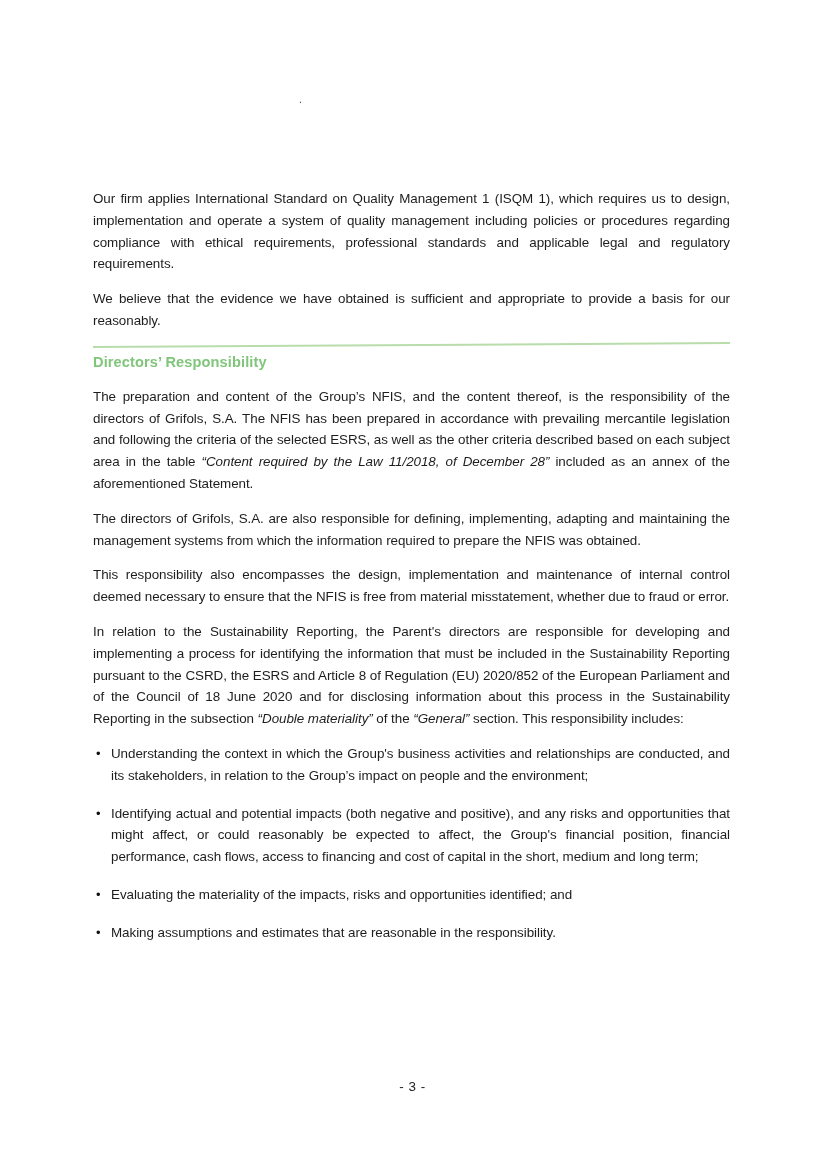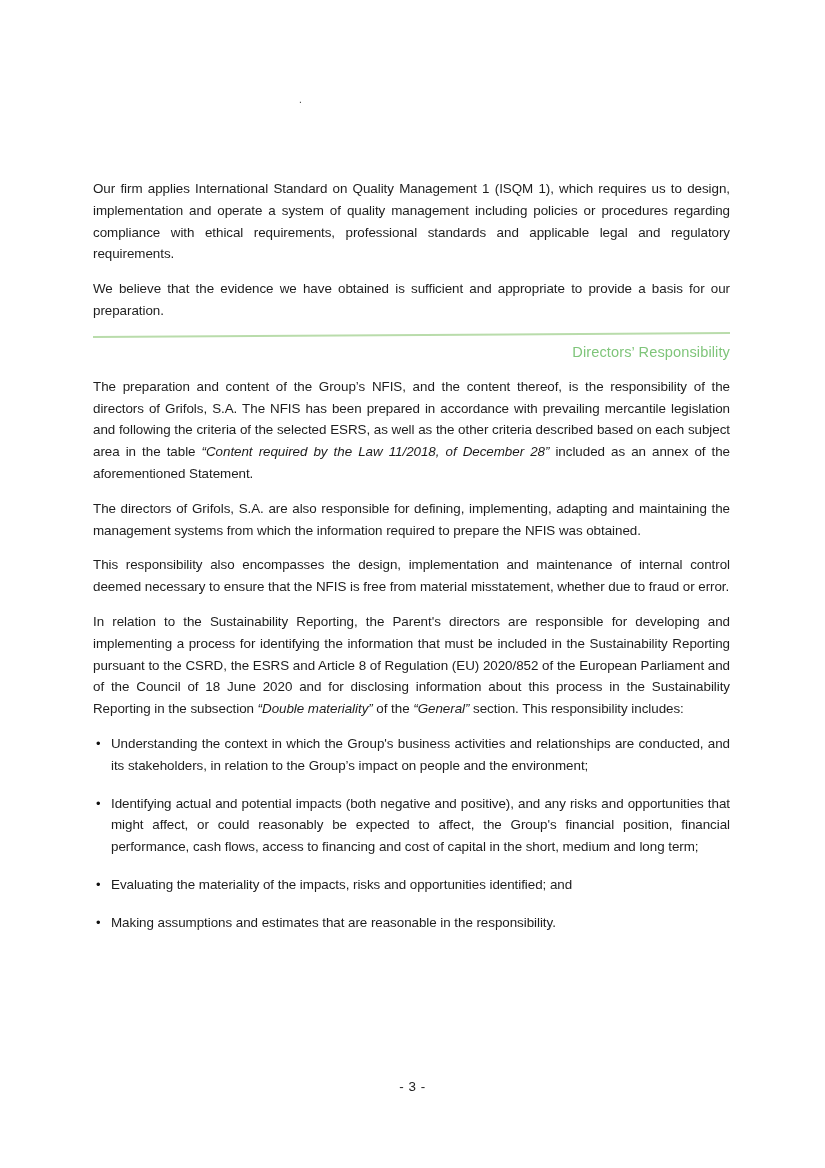--- a/index.html
+++ b/index.html
@@ -12,37 +12,37 @@
     width:825px;height:1168px;background:#ffffff;position:relative;
     font-family:"Liberation Sans", sans-serif;
     -webkit-font-smoothing:antialiased;
   }
   .sheet{position:absolute;inset:0;background:#ffffff;overflow:hidden;}
   .artifact-dot{
     position:absolute;left:299px;top:98px;width:3px;height:3px;
     color:#3a3a3a;font-size:10px;line-height:3px;
   }
   .content{
-    position:absolute;left:93px;top:178px;width:637px;
+    position:absolute;left:93px;top:188px;width:637px;
     color:var(--text-color,#1d1d1d);
     font-size:13.4px;line-height:21.8px;
     text-align:justify;text-justify:inter-word;
     letter-spacing:-0.05px;
   }
   .content p{margin:0 0 13px 0;}
   .section-rule{
     height:2px;background:var(--rule-green,#b9dcab);
     margin:14px 0 0 0;border:none;
     transform:rotate(-0.35deg);transform-origin:left center;
   }
   h2.section-heading{
     margin:5px 0 15px 0;
-    font-size:14.6px;line-height:18px;font-weight:normal;
+    font-size:14.6px;line-height:18px;font-weight:bold;
     color:var(--heading-green,#7fc57a);
-    text-align:right;letter-spacing:0.1px;
+    text-align:left;letter-spacing:0.1px;
   }
   em{font-style:italic;}
   ul.bullet-list{list-style:none;margin:2px 0 0 0;padding:0;}
   ul.bullet-list li{
     position:relative;padding-left:18px;margin:0 0 16px 0;
     text-align:justify;
   }
   ul.bullet-list li .bullet-dot{
     position:absolute;left:3px;top:0;
     font-size:13px;line-height:21.8px;color:#111;
@@ -57,21 +57,21 @@
 <body>
 
 <div class="sheet">
 
   <span class="artifact-dot">.</span>
 
   <main class="content">
 
     <p>Our firm applies International Standard on Quality Management 1 (ISQM 1), which requires us to design, implementation and operate a system of quality management including policies or procedures regarding compliance with ethical requirements, professional standards and applicable legal and regulatory requirements.</p>
 
-    <p>We believe that the evidence we have obtained is sufficient and appropriate to provide a basis for our preparation.</p>
+    <p>We believe that the evidence we have obtained is sufficient and appropriate to provide a basis for our reasonably.</p>
 
     <div class="section-rule"></div>
 
     <h2 class="section-heading">Directors’ Responsibility</h2>
 
     <p><span>The preparation and content of the Group’s NFIS, and the content thereof, is the responsibility of the directors of Grifols, S.A. The NFIS has been prepared in accordance with prevailing mercantile legislation and following the criteria of the selected ESRS, as well as the other criteria described based on each subject area in the table </span><em>“Content required by the Law 11/2018, of December 28”</em><span> included as an annex of the aforementioned Statement.</span></p>
 
     <p>The directors of Grifols, S.A. are also responsible for defining, implementing, adapting and maintaining the management systems from which the information required to prepare the NFIS was obtained.</p>
 
     <p>This responsibility also encompasses the design, implementation and maintenance of internal control deemed necessary to ensure that the NFIS is free from material misstatement, whether due to fraud or error.</p>

